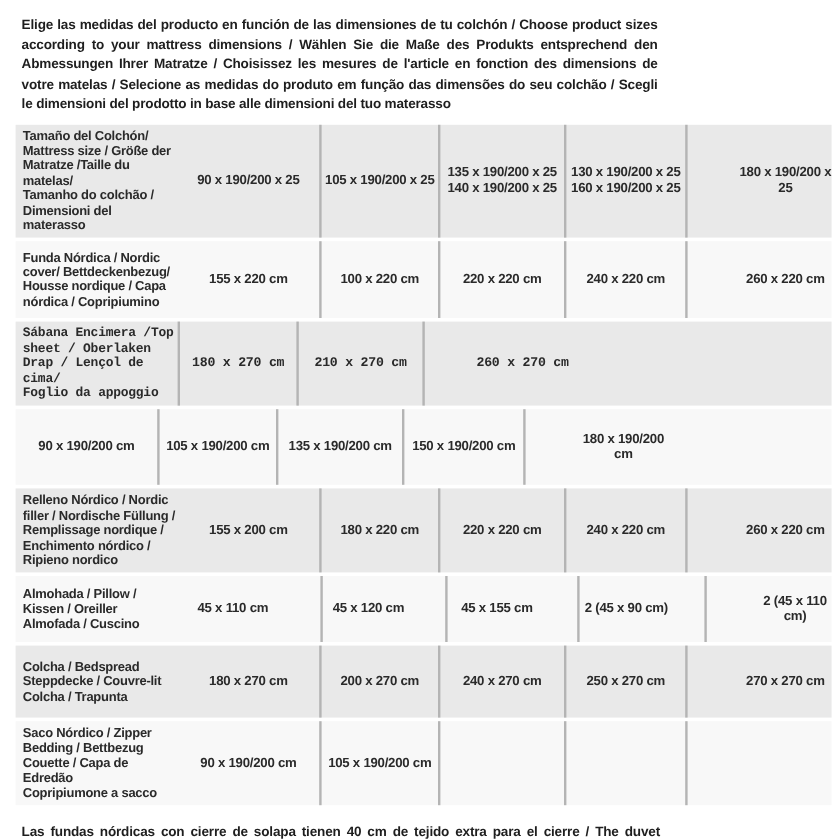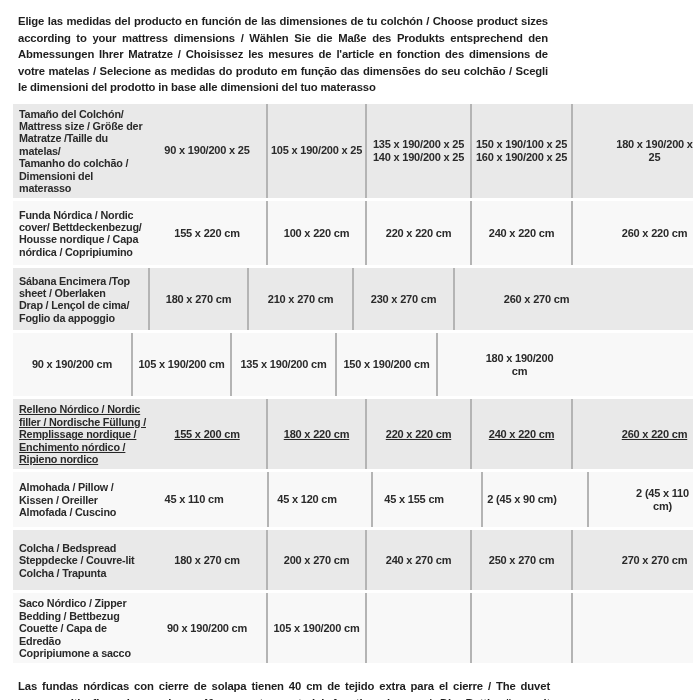--- a/index.html
+++ b/index.html
@@ -20,23 +20,23 @@
     color:#1e1e1e;
   }
   .top-note { padding:13px 16px 8px 18px; }
   .bottom-note { padding:12px 14px 0 18px; }
   .size-table { margin-left:13px; width:680px; }
   .row { display:flex; align-items:stretch; margin-bottom:3px; }
   .row:nth-child(odd)  { background:var(--row-shaded, #e9e9e9); }
   .row:nth-child(even) { background:var(--row-light, #f8f8f8); }
   .row:nth-child(1) { min-height:76px; }
   .row:nth-child(2) { min-height:64px; }
-  .row:nth-child(3) { min-height:62px; }
+  .row:nth-child(3) { min-height:62px;font-family:Liberation Mono, monospace; }
   .row:nth-child(4) { min-height:63px; }
-  .row:nth-child(5) { min-height:70px;text-decoration:underline; }
+  .row:nth-child(5) { min-height:70px; }
   .row:nth-child(6) { min-height:55px;gap:26px; }
   .row:nth-child(7) { min-height:60px; }
   .row:nth-child(8) { min-height:57px;justify-content:space-between; }
   .cell {
     display:flex; align-items:center; justify-content:center;
     font-weight:bold; font-size:11px; line-height:13px;
     letter-spacing:-0.2px;
     white-space:pre-line; text-align:center;
     color:#2a2a2a;
   }
@@ -64,21 +64,21 @@
   <div class="row">
     <div class="cell label">Tamaño del Colchón/
 Mattress size / Größe der
 Matratze /Taille du matelas/
 Tamanho do colchão /
 Dimensioni del materasso</div>
     <div class="cell v0">90 x 190/200 x 25</div>
     <div class="cell v1">105 x 190/200 x 25</div>
     <div class="cell v2">135 x 190/200 x 25
 140 x 190/200 x 25</div>
-    <div class="cell v3">150 x 190/100 x 25
+    <div class="cell v3">130 x 190/200 x 25
 160 x 190/200 x 25</div>
     <div class="cell v4">180 x 190/200 x 25</div>
   </div>
 
   <div class="row">
     <div class="cell label">Funda Nórdica /  Nordic
 cover/ Bettdeckenbezug/
 Housse nordique  / Capa
 nórdica / Copripiumino</div>
     <div class="cell v0">155 x 220 cm</div>
@@ -88,21 +88,20 @@
     <div class="cell v4">260 x 220 cm</div>
   </div>
 
   <div class="row">
     <div class="cell label">Sábana Encimera /Top
 sheet / Oberlaken
 Drap / Lençol de cima/
 Foglio da appoggio</div>
     <div class="cell v1">180 x 270 cm</div>
     <div class="cell v2">210 x 270 cm</div>
-    <div class="cell v3">230 x 270 cm</div>
     <div class="cell v4">260 x 270 cm</div>
   </div>
 
   <div class="row">
     <div class="cell v0">90 x 190/200 cm</div>
     <div class="cell v1">105 x 190/200 cm</div>
     <div class="cell v2">135 x 190/200 cm</div>
     <div class="cell v3">150 x 190/200 cm</div>
     <div class="cell v4">180 x 190/200 cm</div>
   </div>

